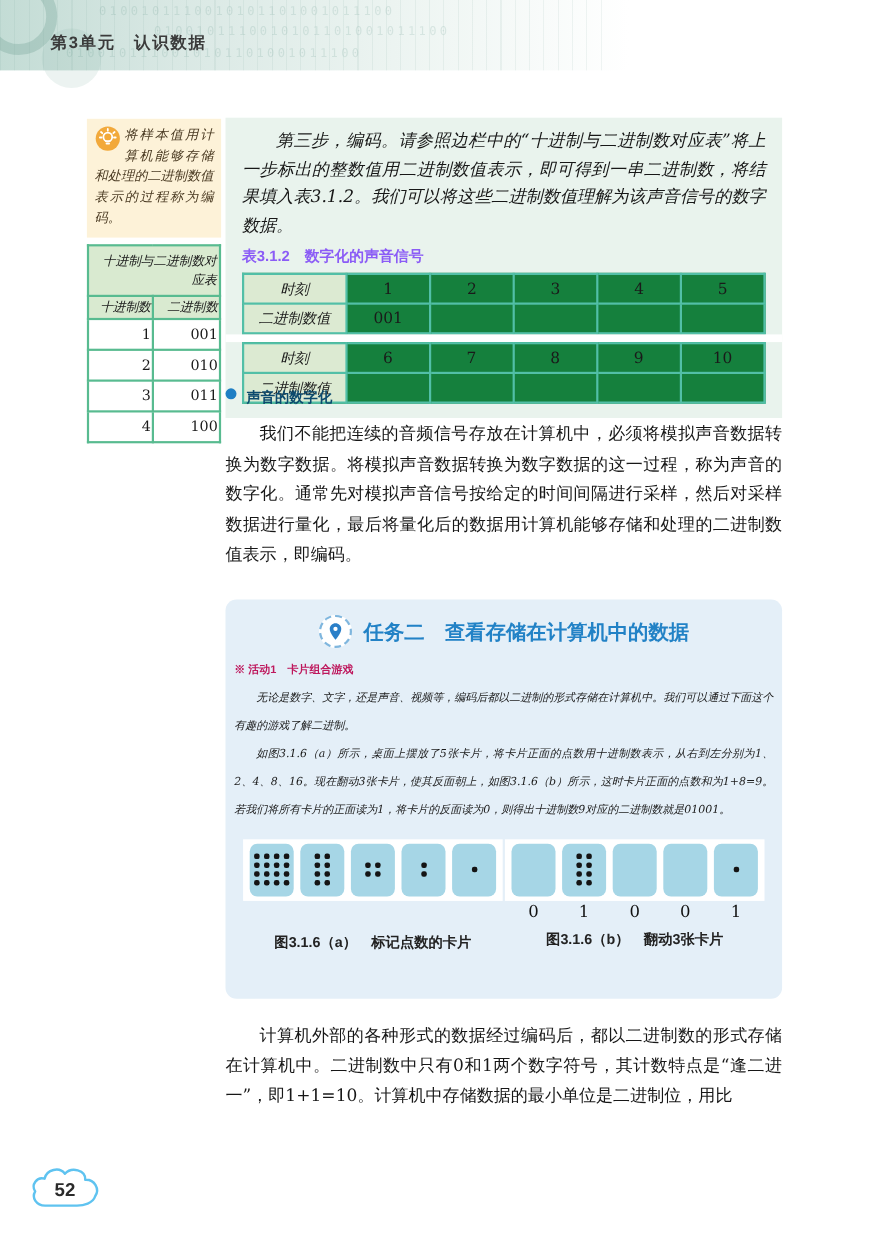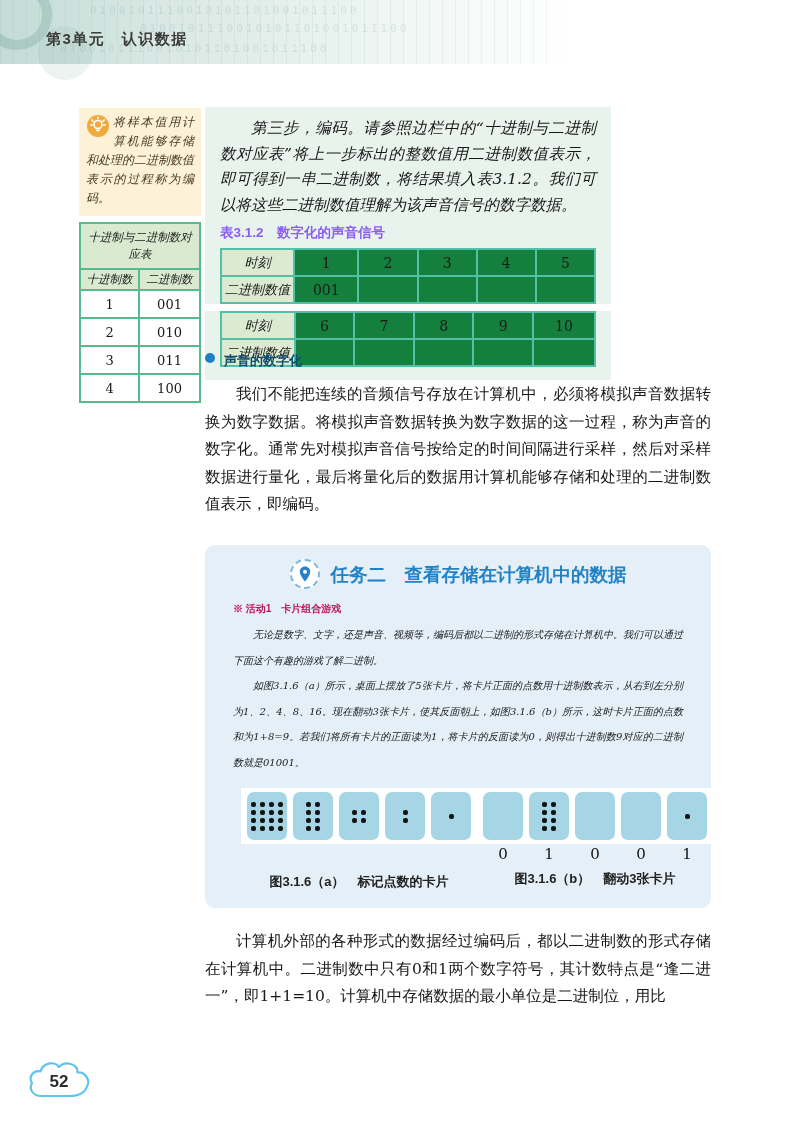--- a/index.html
+++ b/index.html
@@ -38,30 +38,30 @@
   .tip {
     position:absolute; left:79px; top:108px; width:122px; min-height:88px;
     background:#fdf2d8; padding:5px 7px 8px; font-size:12px; line-height:19px;
     color:#4a3a22; text-align:justify;
   }
   .tip-icon { float:left; width:24px; height:24px; margin:1px 3px 0 0; }
   .kai { font-family:"DejaVu Serif", serif; font-style:italic; }
 
   .side-table {
     position:absolute; left:79px; top:222px; width:122px;
-    border-collapse:collapse; font-size:11.5px; text-align:center; background:#ffffff;
+    border-collapse:collapse; font-size:11.5px; text-align:right; background:#ffffff;
   }
   .side-table th, .side-table td { border:2px solid #58bb90; padding:2px 1px; }
   .side-table .ttl { background:#d9ead0; line-height:17px; padding:5px 2px; font-weight:normal; }
   .side-table .hdr { background:#d9ead0; font-weight:normal; }
   .side-table td.val { height:28px; font-size:13px; font-style:normal; font-family:"DejaVu Serif", serif; }
 
   
   .encode-block {
-    position:absolute; left:205px; top:107px; width:406px;
+    position:absolute; left:205px; top:107px; width:506px;
     background:#e9f3ed; padding:9px 15px 13px;
   }
   p.body { font-size:15.5px; line-height:25.5px; text-align:justify; text-indent:2em; color:#171717; }
   .tbl-caption {
     text-align:left; font-family:"Liberation Sans", sans-serif; font-weight:bold;
     font-size:13.5px; color:#8b5cf6; margin:6px 0 6px; text-indent:0;
   }
   .t312 { width:100%; border-collapse:collapse; background:#15803d; font-size:14px; text-align:center; }
   .t312 th, .t312 td { border:2px solid #52bfa7; height:27px; }
   .t312 th { background:#dcead2; font-weight:normal; width:96px; font-size:13px; }
@@ -75,21 +75,21 @@
     font-family:"Liberation Sans", sans-serif; font-weight:bold;
     font-size:13px; color:#0c4a6e; margin-bottom:11px;
   }
   .bullet { display:inline-block; width:10px; height:10px; border-radius:50%;
     background:#1f7fc4; margin-right:9px; vertical-align:2px; }
   .sec p.body { line-height:27.5px; }
 
   
   .task-box {
     position:absolute; left:205px; top:545px; width:506px; height:363px;
-    background:#e4eff8; border-radius:10px; padding:12px 28px 10px;
+    background:#e4eff8; border-radius:10px; padding:12px 8px 10px;
   }
   .task-head { display:flex; align-items:center; justify-content:center; gap:11px; margin:2px 0 13px; }
   .pin-circle {
     width:30px; height:30px; border:2px dashed #7fb6de; border-radius:50%;
     background:#ffffff; display:flex; align-items:center; justify-content:center; flex:0 0 auto;
   }
   .task-title { font-family:"Liberation Sans", sans-serif; font-weight:bold; font-size:18.5px; color:#2282c6; }
   .activity { font-family:"Liberation Sans", sans-serif; font-weight:bold; font-size:10px; color:#be185d; margin:0 0 6px; }
   .task-box p.kai-body { font-size:10px; line-height:25.5px; text-align:justify; text-indent:2em;
     font-family:"DejaVu Serif", serif; font-style:italic; }

